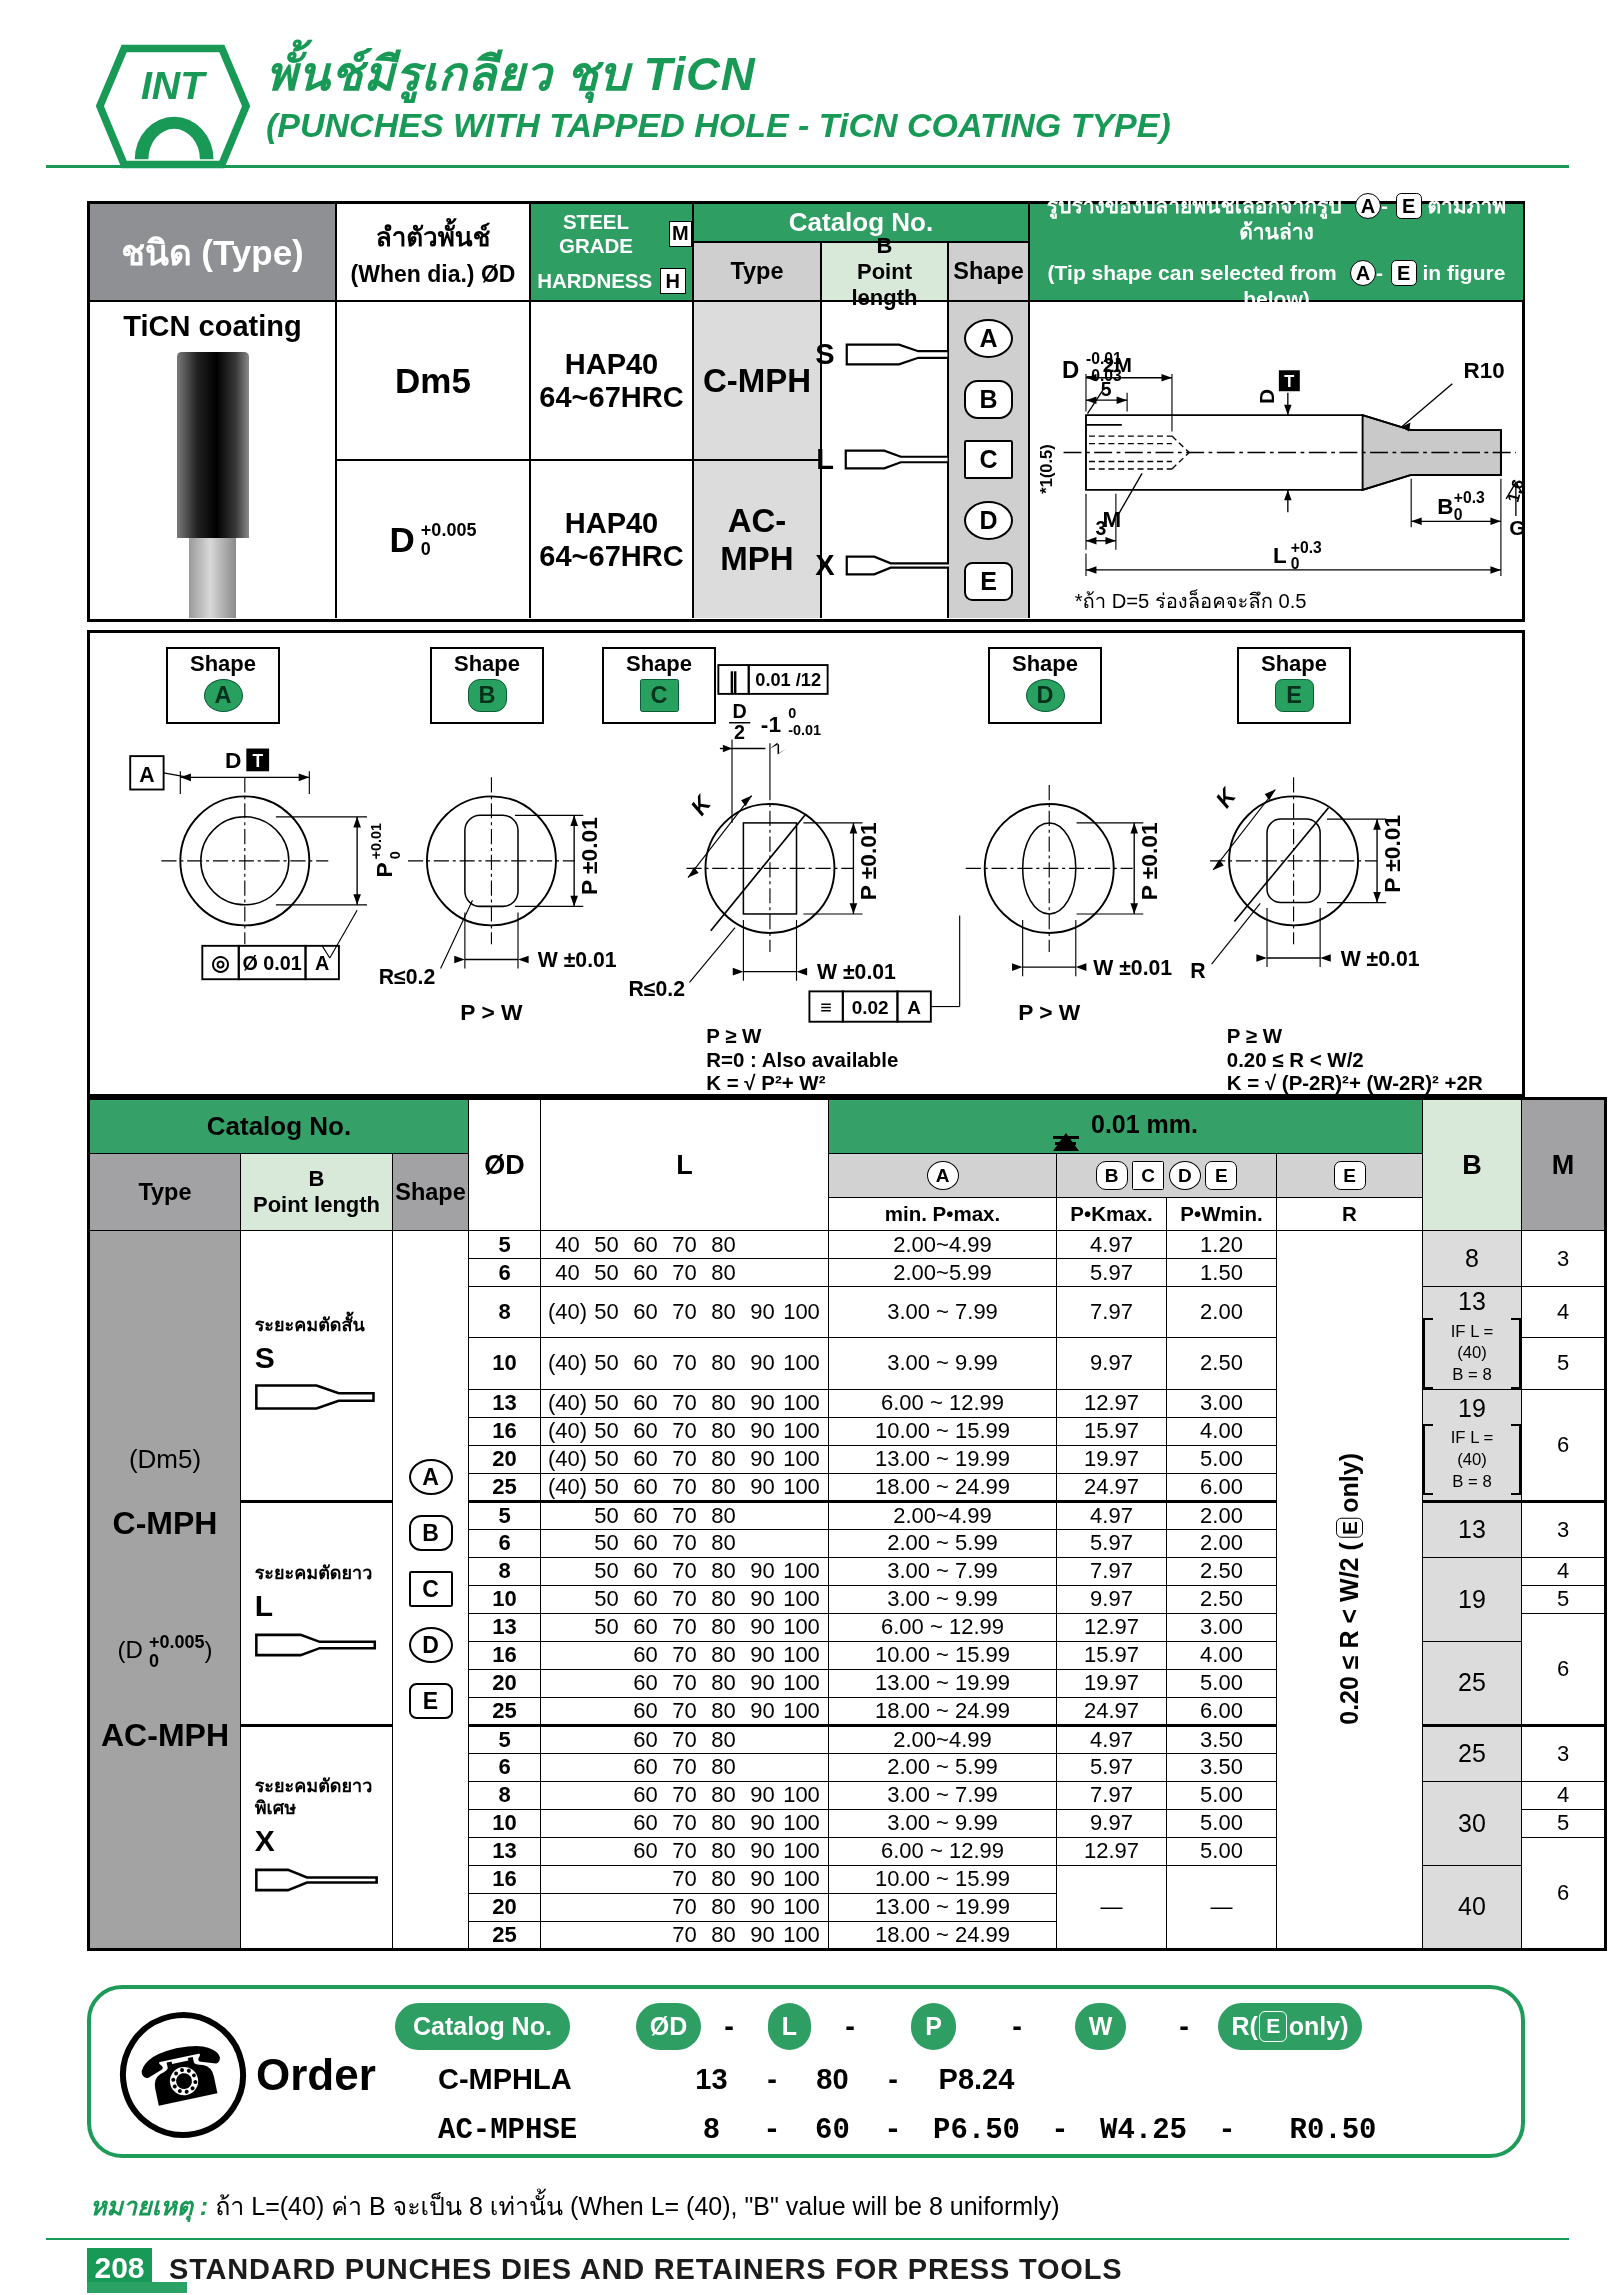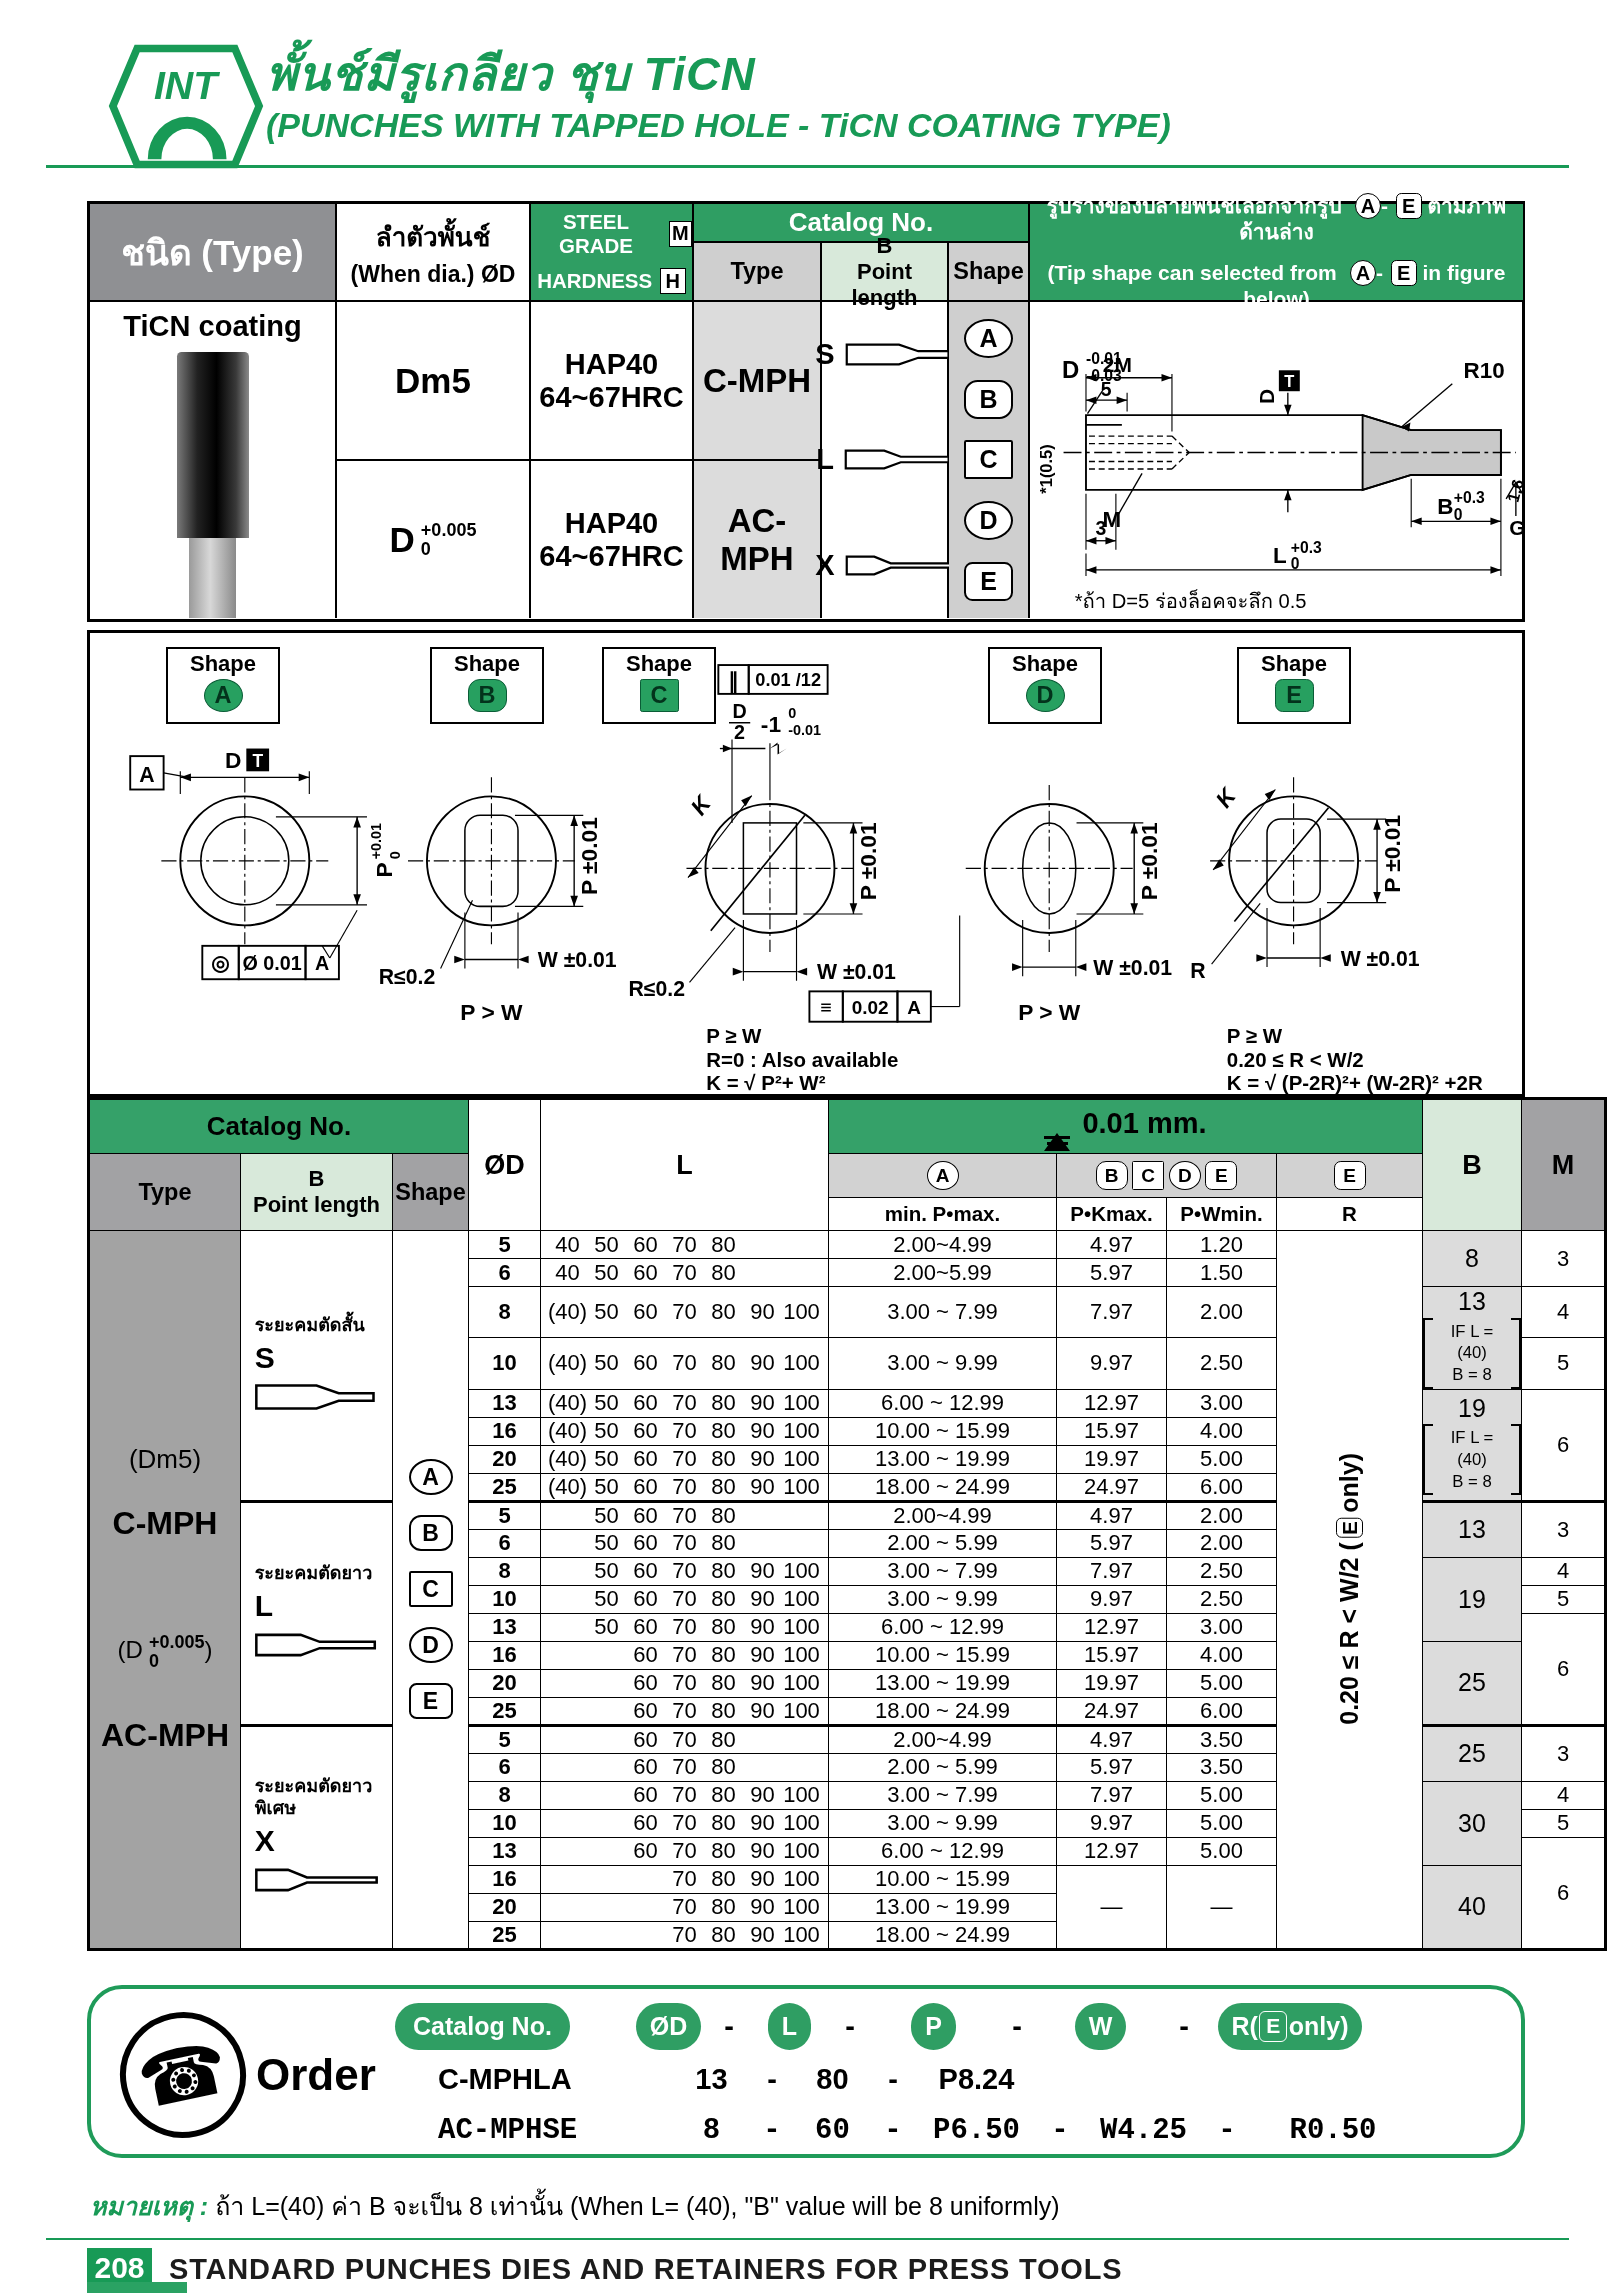--- a/index.html
+++ b/index.html
@@ -99,21 +99,21 @@
   .notehead{color:#189a56;font-weight:bold;font-style:italic;}
   .pagebox{position:absolute;left:87px;top:2248px;width:65px;height:39px;background:#189a56;color:#fff;font-size:30px;font-weight:bold;display:flex;align-items:center;justify-content:center;}
   .foottext{position:absolute;left:169px;top:2253px;font-size:29px;font-weight:bold;color:#1c1c1c;letter-spacing:0.8px;}
   .bar1{position:absolute;left:87px;top:2282px;width:100px;height:10.6px;background:#2aa263;}
 </style>
 </head>
 <body>
 
 <div class="page">
 
-  <div class="abs" style="left:108px;top:44px;width:156px;height:125px;">
+  <div class="abs" style="left:95px;top:44px;width:156px;height:125px;">
     <svg width="156" height="125" viewBox="0 0 205 165">
       <polygon points="38,6 167,6 199,82 167,159 38,159 6,82" fill="#fff" stroke="#189a56" stroke-width="10"></polygon>
       <path d="M52 152 A52 56 0 0 1 156 152 L138 152 A34 40 0 0 0 70 152 Z" fill="#189a56"></path>
       <text x="102" y="72" text-anchor="middle" font-size="52" font-weight="bold" font-style="italic" fill="#189a56" font-family="Liberation Serif, serif">INT</text>
     </svg>
   </div>
   <div class="abs title-th" style="left:266px;top:36px;">พั้นช์มีรูเกลียว ชุบ TiCN</div>
   <div class="abs title-en" style="left:266px;top:106px;">(PUNCHES WITH TAPPED HOLE - TiCN COATING TYPE)</div>
   <div class="rule" style="top:165px;"></div>
 
@@ -499,21 +499,21 @@
       <col style="width:68px">
         <col style="width:99px">
         <col style="width:84px">
     </colgroup>
     <thead>
       <tr style="height:55px;">
         <th class="hgreen" colspan="3">Catalog No.</th>
         <th class="hwhite" rowspan="3">ØD</th>
         <th class="hwhite" rowspan="3">L</th>
         <th class="hgreen" colspan="4">
-          <span class="stepicon"><span class="tri"></span><span class="bars"><div style="width:26px;"></div><div style="width:21px;"></div><div style="width:16.7px;"></div></span></span><span style="font-size:29px;">0.01 mm.</span>
+          <span class="stepicon"><span class="tri"></span><span class="bars"><div style="width:26px;"></div><div style="width:21px;"></div><div style="width:16.7px;"></div></span></span><span style="font-size:25px;">0.01 mm.</span>
         </th>
         <th class="hlgreen" rowspan="3">B</th>
         <th class="hmgray" rowspan="3">M</th>
       </tr>
       <tr style="height:44px;">
         <th class="hsubgray" rowspan="2">Type</th>
         <th class="hlgreen" rowspan="2" style="font-size:22px;">
           <div>B</div>
             <div>Point length</div>
         </th>

